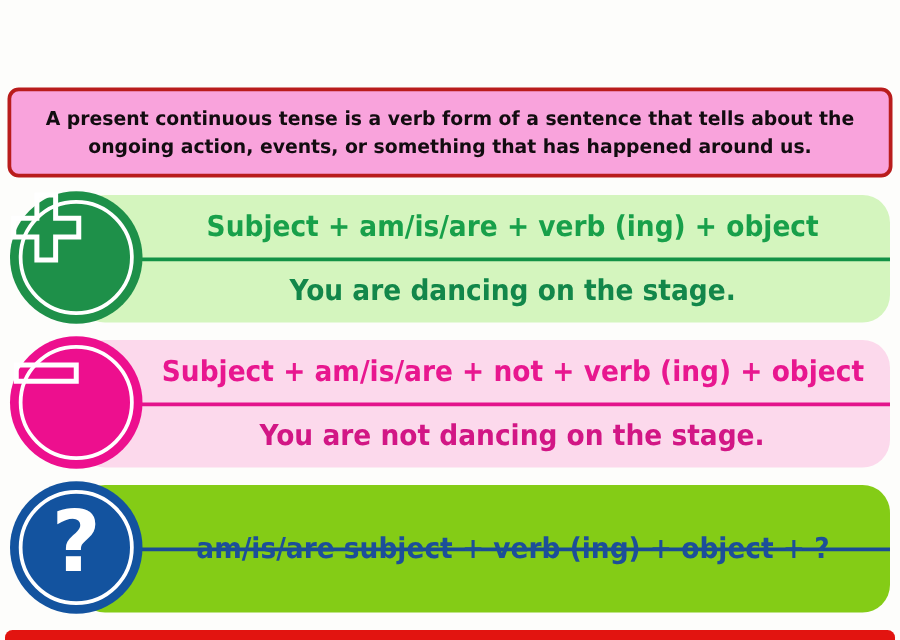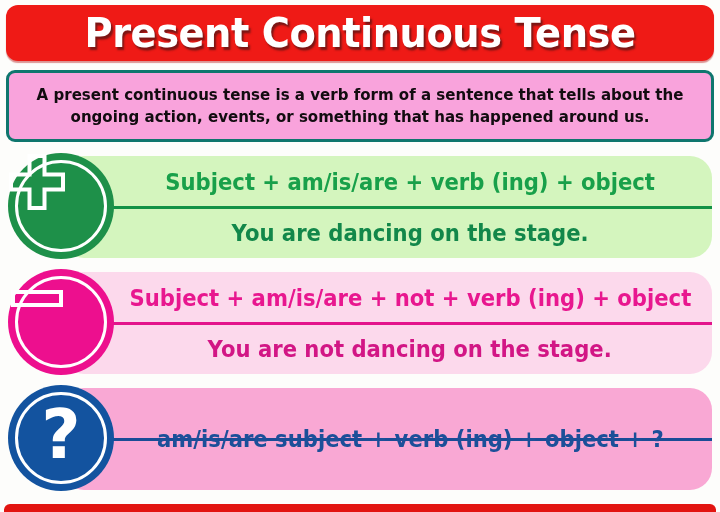--- a/index.html
+++ b/index.html
@@ -50,21 +50,21 @@
 
   
   .definition-box {
     position: absolute;
     left: 6px;
     top: 70px;
     width: 708px;
     height: 72px;
     box-sizing: border-box;
     background: #f9a3dc;
-    border: 3px solid #0f766e;
+    border: 3px solid #b91c1c;
     border-radius: 9px;
     display: flex;
     align-items: center;
     justify-content: center;
     padding: 0 12px;
   }
   .definition-text {
     font-family: "DejaVu Sans", sans-serif;
     font-weight: bold;
     font-size: 15.5px;
@@ -89,21 +89,21 @@
     position: absolute;
     left: 62px;
     top: 4px;
     width: 650px;
     height: 102px;
     border-radius: 22px;
     box-sizing: border-box;
   }
   .bar-green { background: #d4f5be; }
   .bar-pink  { background: #fcd9ec; }
-  .bar-blue  { background: #f9a8d4; }
+  .bar-blue  { background: #84cc16; }
 
   .bar-inner {
     position: absolute;
     left: 52px;
     top: 0;
     right: 6px;
     bottom: 0;
     display: flex;
     flex-direction: column;
   }
@@ -205,23 +205,20 @@
     position: relative;
     top: 6px;
     white-space: nowrap;
   }
 </style>
 </head>
 <body>
 
 <div class="page">
 
-  <div class="title-banner">
-    <div class="title-text">Present Continuous Tense</div>
-  </div>
 
   <div class="definition-box">
     <div class="definition-text">A present continuous tense is a verb form of a sentence that tells about the ongoing action, events, or something that has happened around us.</div>
   </div>
 
   <div class="row row-affirmative">
     <div class="bar bar-green">
       <div class="divider div-green"></div>
       <div class="bar-inner">
         <div class="bar-line-wrap">

